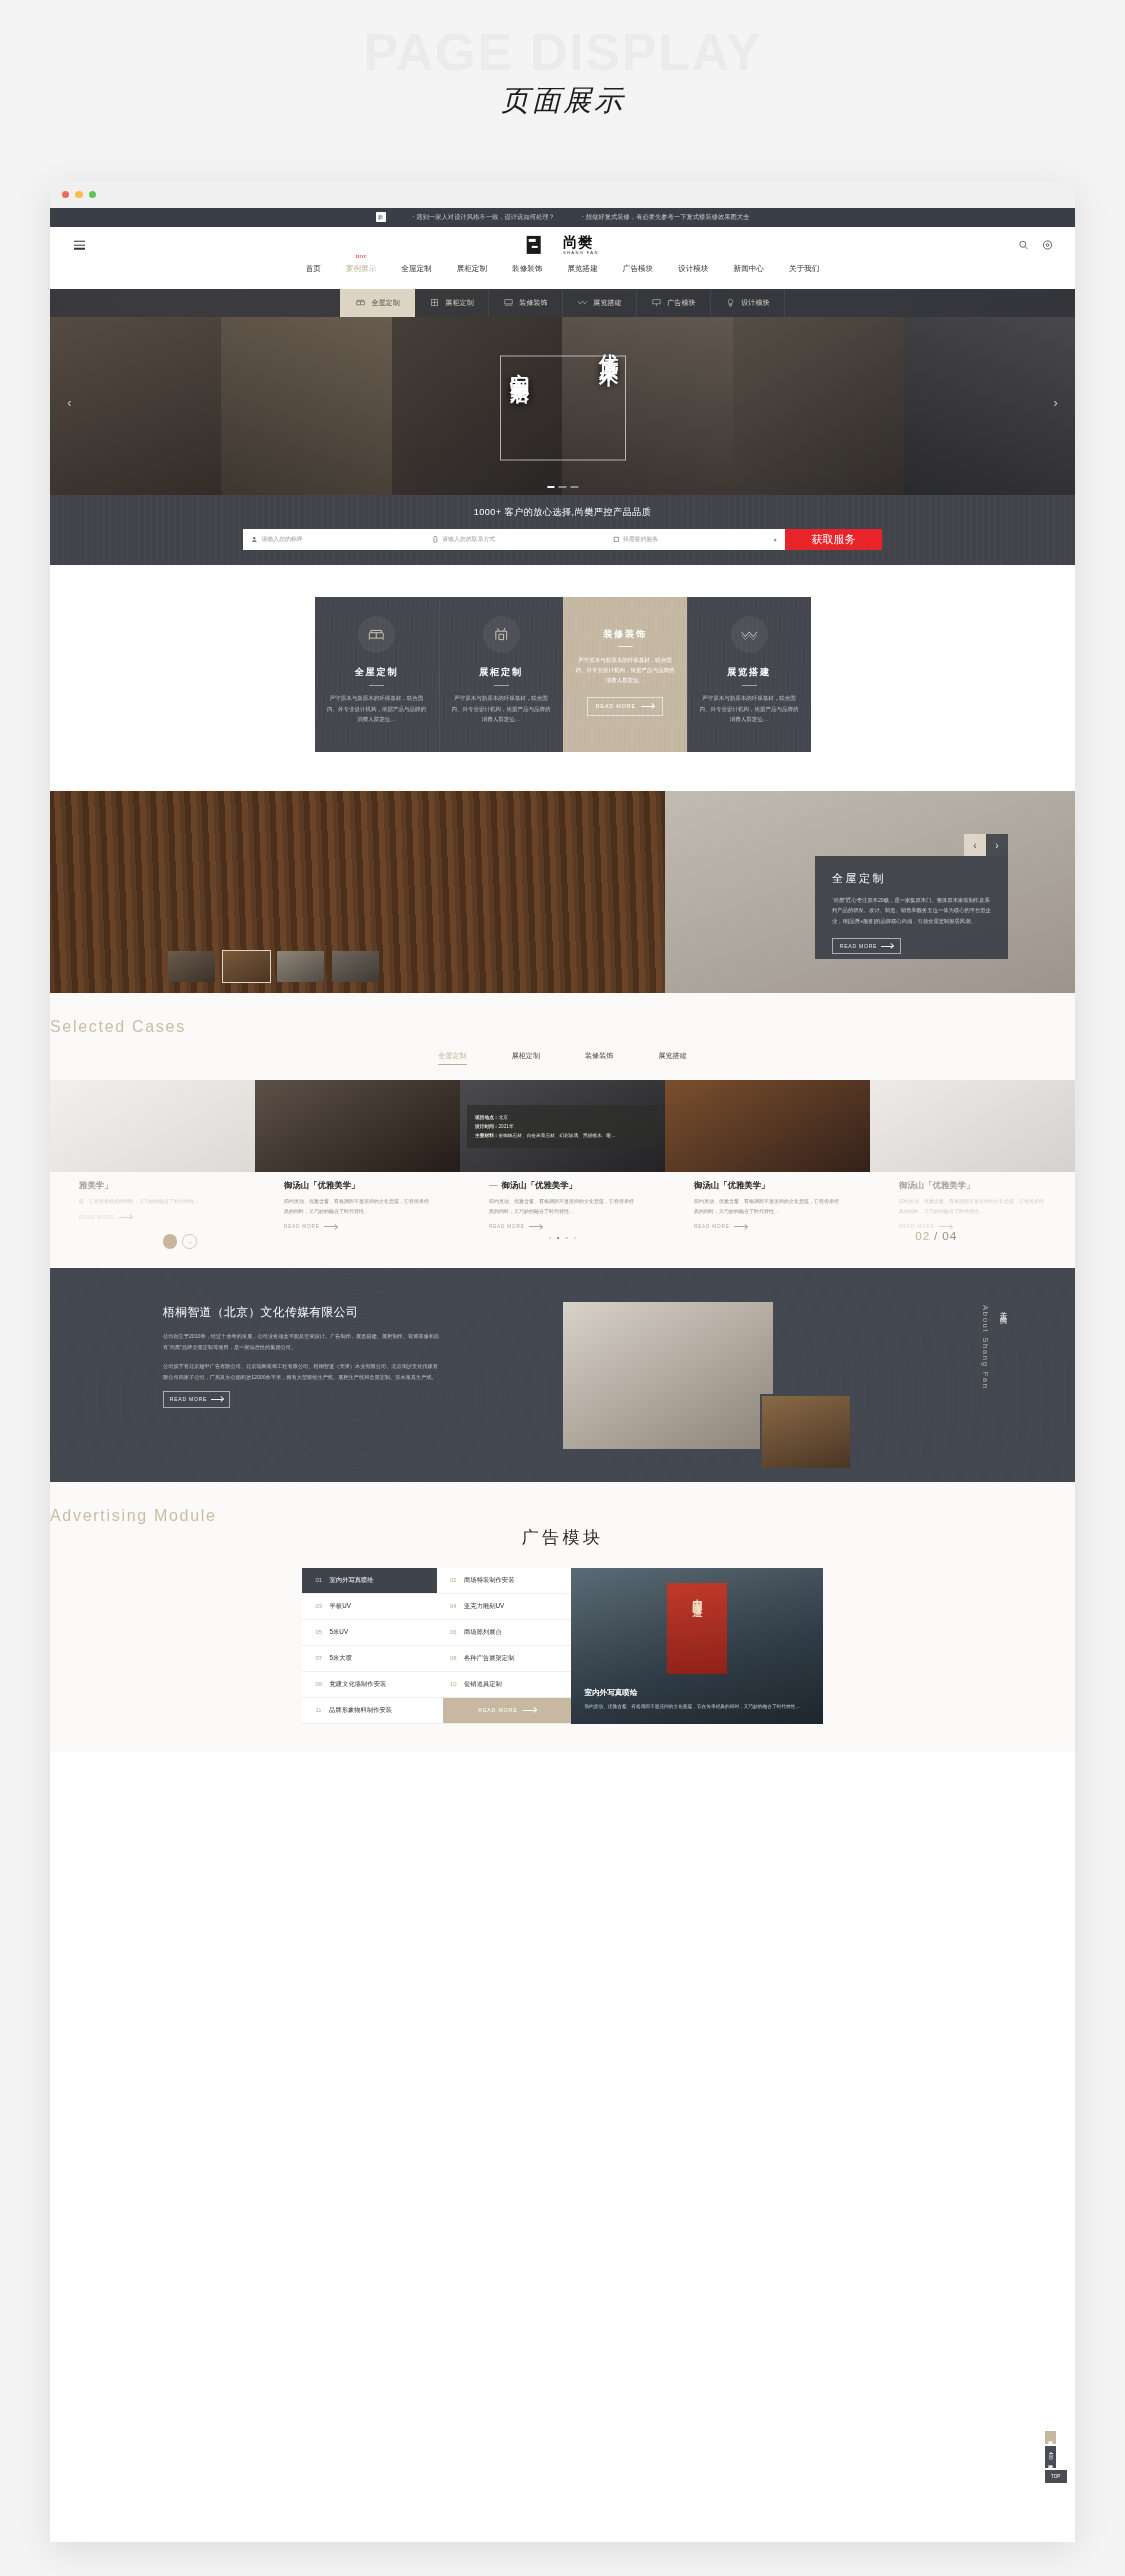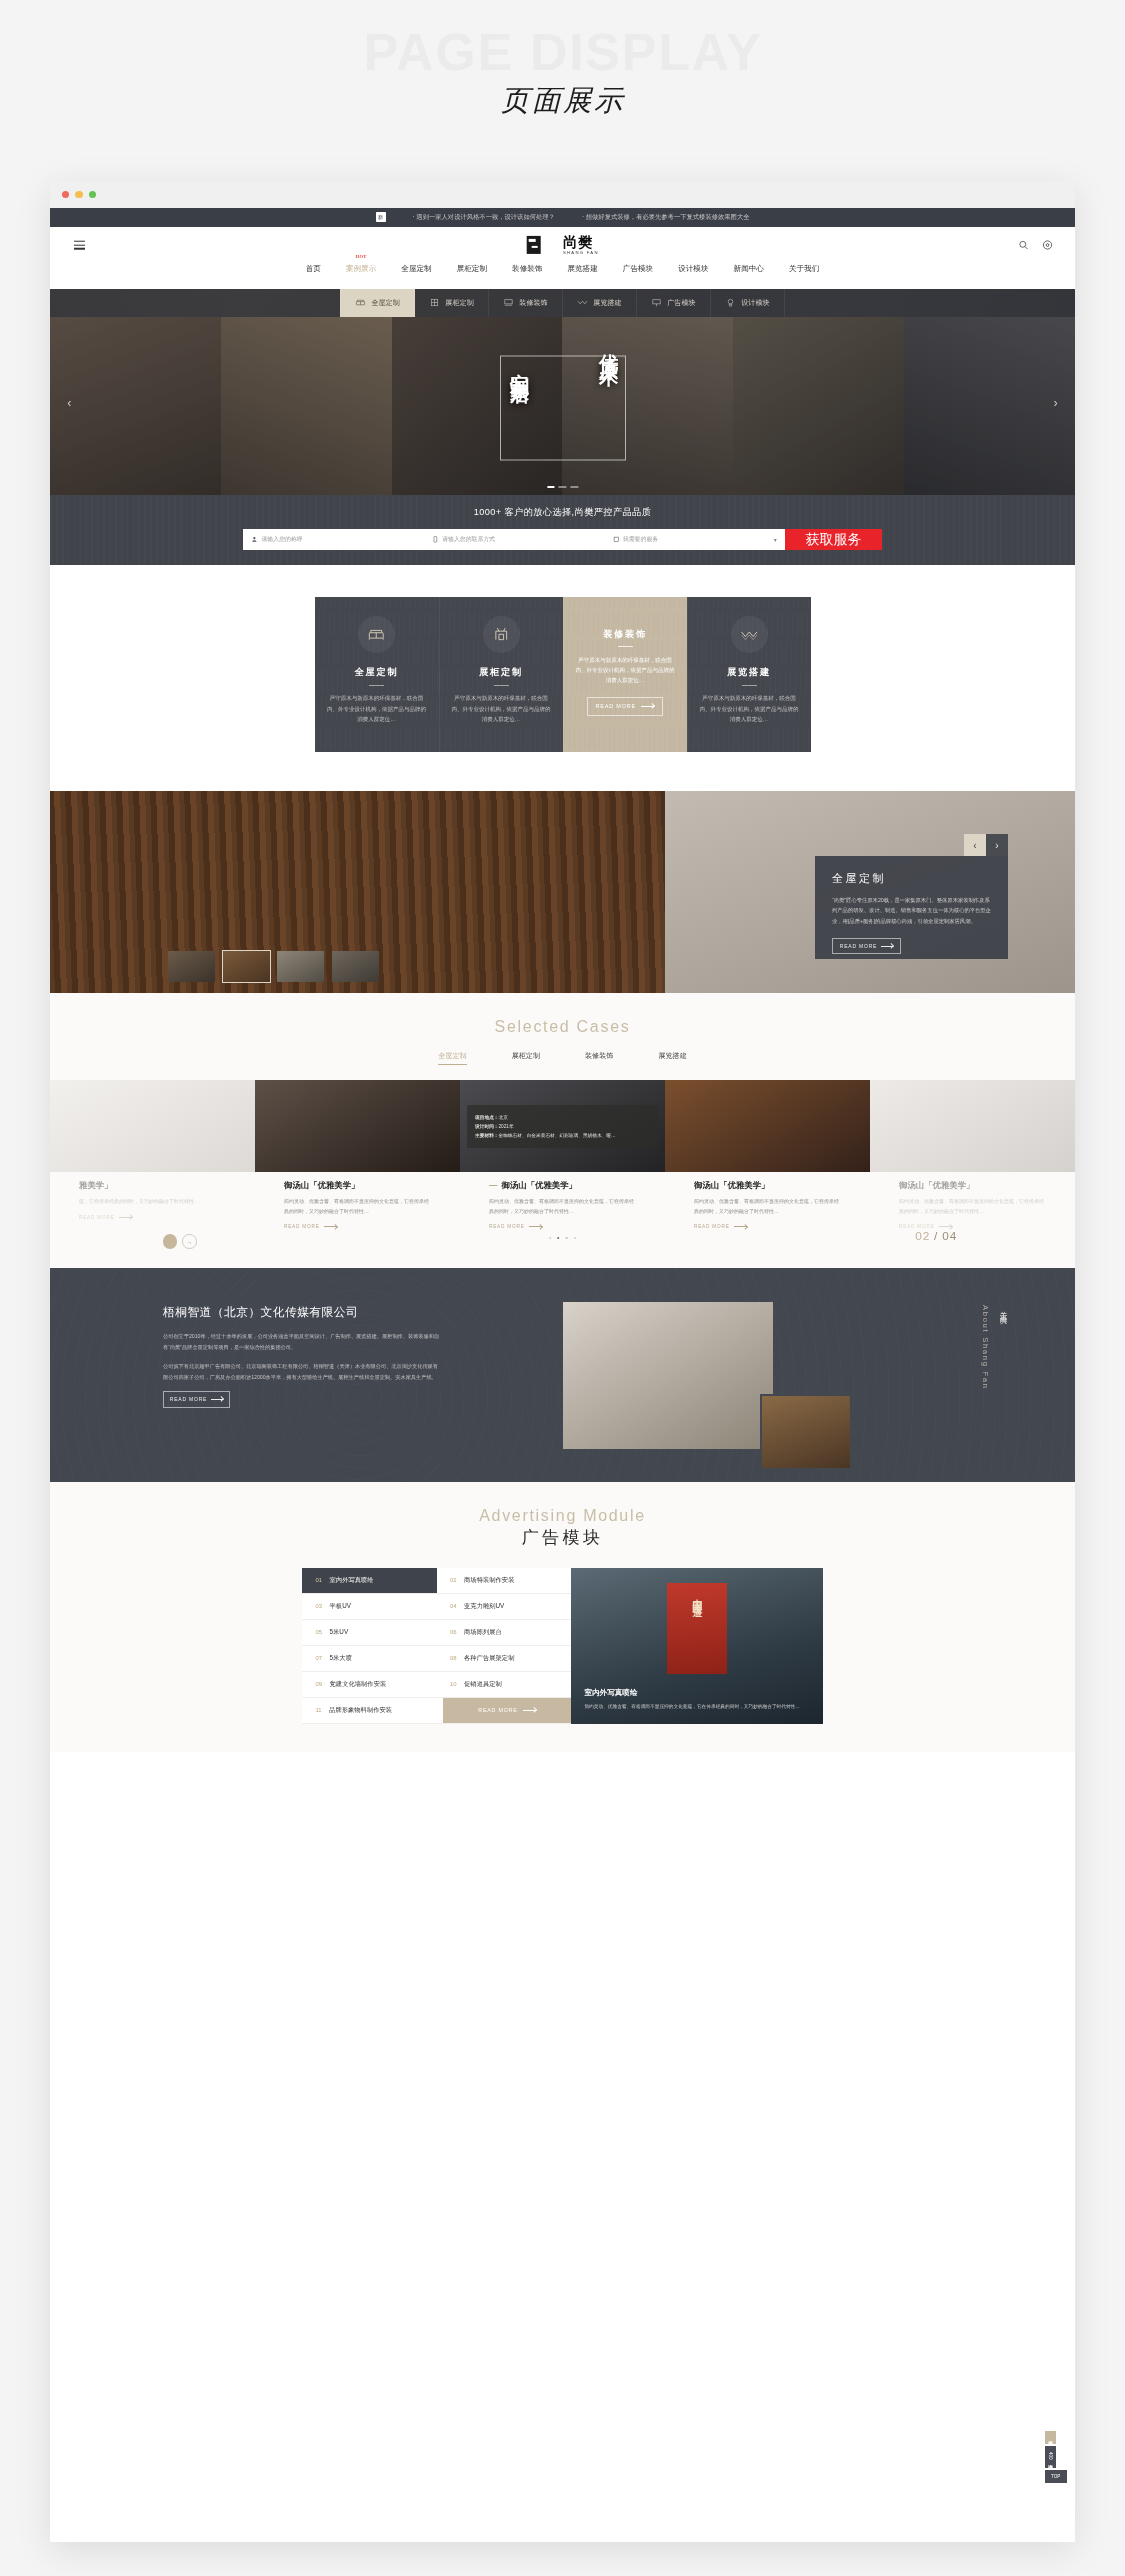--- a/index.html
+++ b/index.html
@@ -112,21 +112,21 @@
 
   
   .strip { background:#41444b; padding:11.8px 0 15px; text-align:center;
            background-image:repeating-linear-gradient(90deg,rgba(255,255,255,.018) 0 1.7px,transparent 1.7px 5.9px);}
   .strip h4 { color:#fff; font-size:9.2px; font-weight:normal; letter-spacing:0.4px; margin-bottom:10px; }
   .form { width:639px; margin:0 auto; display:flex; height:21px; }
   .fld { flex:1; background:#fff; display:flex; align-items:center; gap:3.4px; padding:0 8.4px;
          font-size:5.9px; color:#9a9a9a; position:relative; }
   .fld .fic { width:6.7px;height:6.7px;color:#555; }
   .fld.sel:after{content:"▾"; position:absolute; right:8.4px; color:#888; font-size:5.9px;}
-  .btn-get { width:97px; background:#e8232a; color:#fff; font-size:14px;
+  .btn-get { width:97px; background:#e8232a; color:#fff; font-size:11px;
              display:flex; align-items:center; justify-content:center; cursor:pointer; }
 
   
   .services { background:#fff; padding:32px 0 39px; display:flex; justify-content:center; gap:0; }
   .svc { width:124px; height:155px; padding:18.5px 11.8px 0; text-align:center; position:relative;
          background:#44474e;
          background-image:repeating-linear-gradient(92deg,rgba(255,255,255,.022) 0 0.8px,transparent 0.8px 5px);}
   .svc + .svc { border-left:0.8px solid rgba(255,255,255,.06); }
   .svc-circ { width:37px;height:37px;border-radius:50%; background:rgba(255,255,255,.06);
               margin:0 auto 13.4px; display:flex; align-items:center; justify-content:center; }
@@ -169,21 +169,21 @@
   .sc-nav.n { background:rgba(62,65,72,.9); color:#e5e5e5; }
   .sc-thumbs { position:absolute; left:118px; bottom:11.8px; display:flex; gap:7.6px; }
   .sc-th { width:47px; height:31px; background:linear-gradient(150deg,#6b5b4a,#3b322a); }
   .sc-th.on { outline:1.7px solid #ddd6c6; }
   .sc-th.t2{background:linear-gradient(150deg,#7a5a3a,#4a3422);}
   .sc-th.t3{background:linear-gradient(150deg,#8e8678,#514c45);}
   .sc-th.t4{background:linear-gradient(150deg,#6f675c,#3e3a35);}
 
   
   .cases { background:#fbfaf9; padding:25px 0 0; position:relative; }
-  .sec-en { text-align:center; font-size:16px; color:#c9bda6; letter-spacing:1.7px; }
+  .sec-en { font-size:16px; color:#c9bda6; letter-spacing:1.7px; }
   .sec-cn { text-align:center; font-size:17px; color:#2b2b2b; letter-spacing:3.4px; margin-top:0.8px; }
   .case-tabs { display:flex; justify-content:center; gap:45px; margin-top:14.3px; }
   .case-tab { font-size:7.1px; color:#444; padding-bottom:3.4px; cursor:pointer; }
   .case-tab.on { color:#bfae90; border-bottom:0.8px solid #bfae90; }
 
   .case-row { margin-top:15px; display:flex; height:92px; }
   .case-cell { flex:1; position:relative; overflow:hidden; }
   .cimg { position:absolute; inset:0; }
   .c1{background:linear-gradient(150deg,#e7e3de,#b9b2ab);}
   .c2{background:linear-gradient(150deg,#5d5047,#241c17);}

